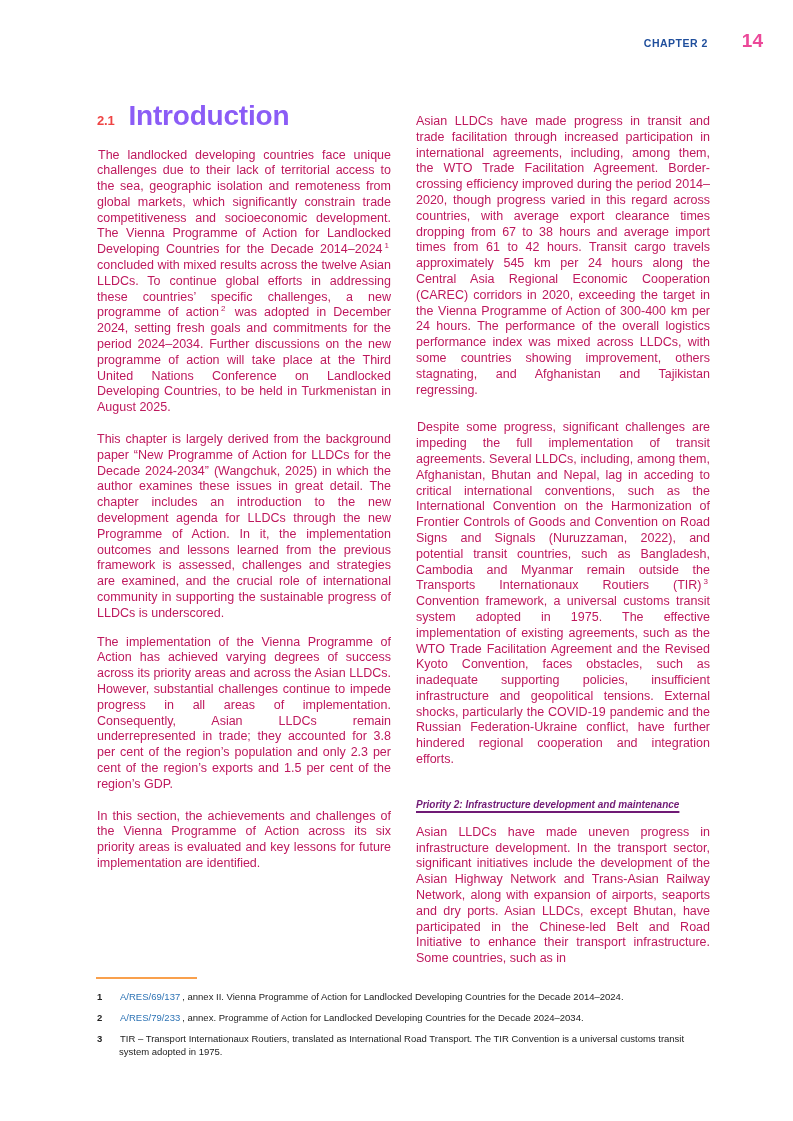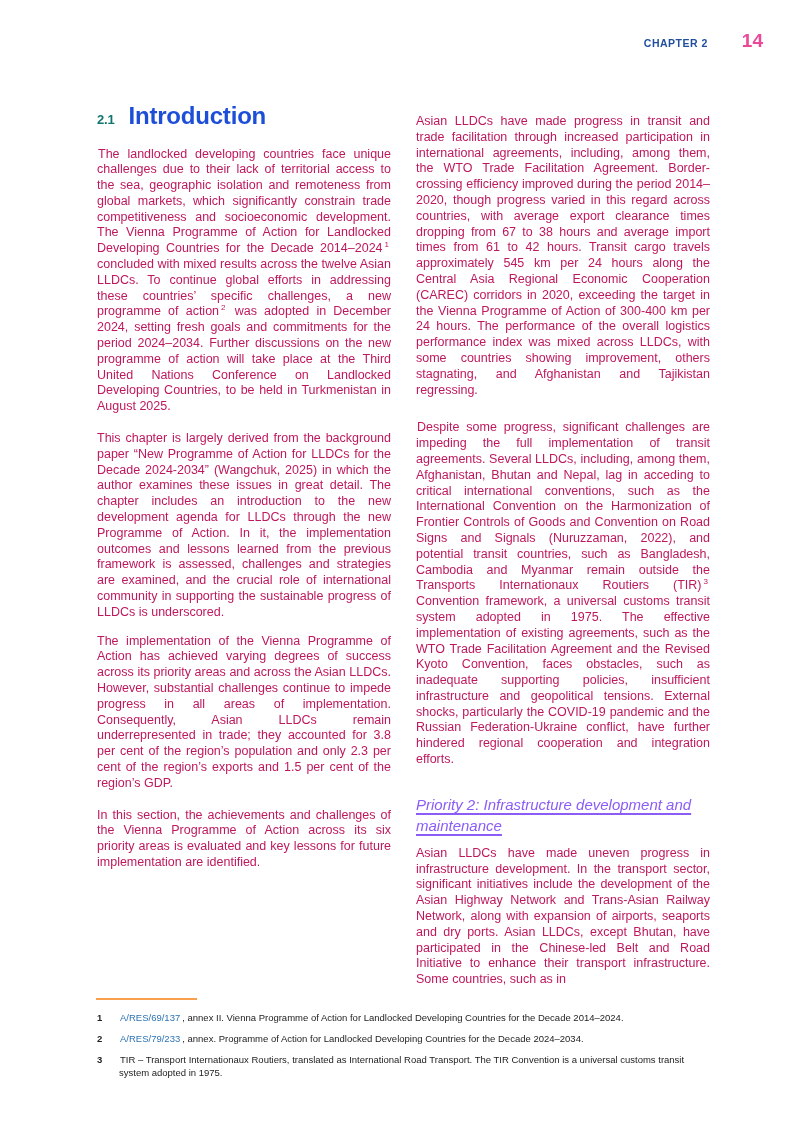--- a/index.html
+++ b/index.html
@@ -28,34 +28,34 @@
     display: flex; gap: 21px;
   }
   .col { width: 298px; }
   .body-text {
     font-size: 12.5px; line-height: 15.8px;
     text-align: justify; color: #be185d;
   }
   sup.fn-ref { font-size: 8px; line-height: 0; vertical-align: super; }
   .sec-heading { line-height: 23.5px; margin: 0; }
   .sec-num {
-    font-size: 13px; font-weight: bold; color: #0f766e;
+    font-size: 13px; font-weight: bold; color: #ef4444;
     margin-right: 13px; letter-spacing: -0.2px;
   }
   .sec-title {
-    font-size: 24px; font-weight: bold; color: #1d4ed8;
+    font-size: 28px; font-weight: bold; color: #8b5cf6;
     letter-spacing: -0.2px;
   }
   .mt-p1 { margin-top: 15px; }
   .mt-p  { margin-top: 16px; }
   .sec-heading-2 { margin-top: 23px; }
   .mt-s22p1 { margin-top: 13px; }
   .priority-heading {
-    font-size: 15px; font-weight: normal; font-style: italic;
-    line-height: 21px; color: #8b5cf6;
+    font-size: 10px; font-weight: bold; font-style: italic;
+    line-height: 21px; color: #701a75;
     text-decoration: underline;
     text-decoration-thickness: 1.5px;
     text-underline-offset: 3px;
   }
   .mt-priority1 { margin-top: 40px; }
   .right-col { padding-top: 9px; }
   .mt-rp2 { margin-top: 22px; }
   .mt-priority2 { margin-top: 26px; }
   .mt-rp3 { margin-top: 10px; }
   .footnotes {

